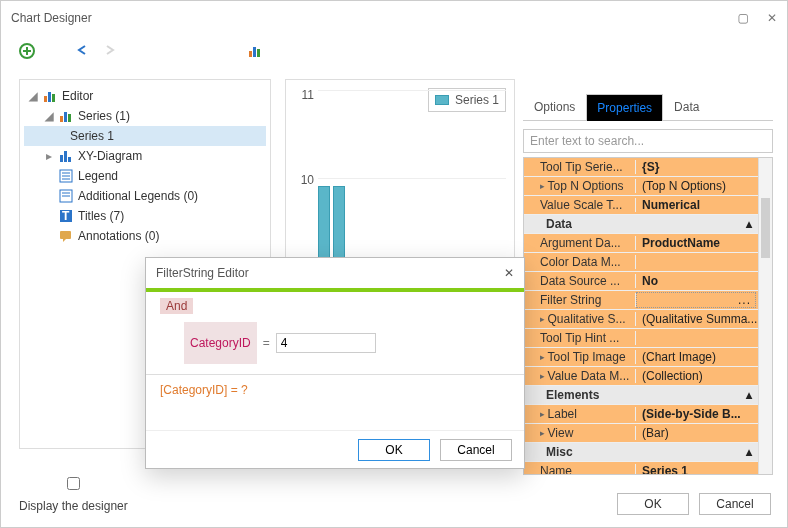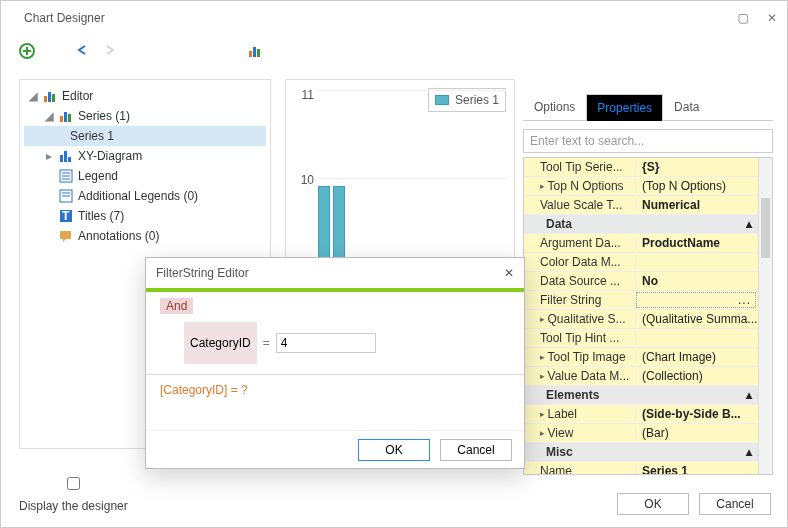--- a/index.html
+++ b/index.html
@@ -1,57 +1,57 @@
 <!DOCTYPE html>
 <html><head>
 <meta charset="utf-8">
 <style>
 * { box-sizing: border-box; font-family: "Segoe UI", Tahoma, sans-serif; font-size: 12px; }
 body { margin: 0; background: #fff; width: 788px; height: 528px; overflow: hidden; position: relative; }
 .window { border: 1px solid #ccc; width: 788px; height: 528px; position: relative; background: #fff; }
-.titlebar { height: 34px; display: flex; align-items: center; padding: 0 10px; color: #555; font-size: 14px; justify-content: space-between; margin-left: 13px; }
+.titlebar { height: 34px; display: flex; align-items: center; padding: 0 10px; color: #555; font-size: 14px; justify-content: space-between; }
 .titlebar .controls { display: flex; gap: 18px; color: #777; }
 .toolbar { height: 32px; display: flex; align-items: center; padding: 0 18px; gap: 10px; }
 .ico { width: 16px; height: 16px; display: inline-flex; align-items: center; justify-content: center; }
 .tree { position: absolute; left: 18px; top: 78px; width: 252px; height: 370px; border: 1px solid #ddd; padding: 6px 4px; background: #fff; }
 .tree-row { display: flex; align-items: center; height: 20px; padding-left: 4px; gap: 4px; color: #333; }
 .tree-row.sel { background: #d6e8f6; }
 .chart { position: absolute; left: 284px; top: 78px; width: 230px; height: 370px; border: 1px solid #ddd; background: #fff; }
 .legend { position: absolute; right: 8px; top: 8px; border: 1px solid #ccc; padding: 4px 6px; display: flex; align-items: center; gap: 6px; font-size: 11px; color: #555; }
 .legend .sw { width: 14px; height: 10px; background: #5ab6c9; border: 1px solid #3a9db3; }
 .axis { position: absolute; left: 8px; top: 8px; bottom: 8px; width: 20px; display: flex; flex-direction: column; justify-content: space-between; align-items: flex-end; font-size: 11px; color: #555; }
 .plot { position: absolute; left: 32px; right: 8px; top: 10px; bottom: 8px; }
 .bars { position: absolute; left: 0; right: 0; bottom: 0; height: 100%; display: flex; align-items: flex-end; gap: 3px; }
 .bar { width: 12px; background: #5ab6c9; border: 1px solid #3a9db3; }
 .gline { position: absolute; left: 0; right: 0; height: 0; border-top: 1px solid #eee; }
 .rightpanel { position: absolute; right: 14px; top: 68px; width: 250px; height: 390px; margin-top: 24px; }
 .tabs { display: flex; border-bottom: 1px solid #ccc; }
 .tab { padding: 6px 10px; border: 1px solid transparent; border-bottom: none; color: #555; }
 .tab.active { border-color: #ccc; color: #1786ff; background: #000000; position: relative; top: 1px; }
 .search { border: 1px solid #ccc; margin: 8px 0 4px; padding: 4px 6px; color: #999; }
-.grid { border: 1px solid #ccc; height: 318px; overflow: hidden; position: relative; background: #fef9c3; }
+.grid { border: 1px solid #ccc; height: 318px; overflow: hidden; position: relative; background: #fdba74; }
 .scroll { position: absolute; right: 0; top: 0; bottom: 0; width: 14px; background: #f3f3f3; border-left: 1px solid #ddd; }
 .scroll .thumb { position: absolute; left: 2px; right: 2px; top: 40px; height: 60px; background: #cfcfcf; }
 .prow { display: flex; height: 19px; border-bottom: 1px solid #eee; align-items: center; }
 .pname { width: 112px; padding-left: 16px; color: #333; overflow: hidden; white-space: nowrap; border-right: 1px solid #eee; display: flex; align-items: center; gap: 3px; }
 .pval { flex: 1; padding-left: 6px; color: #222; overflow: hidden; white-space: nowrap; }
 .pval.bold, .pname.bold { font-weight: 600; }
 .cat { background: #e9e9e9; font-weight: 600; padding-left: 6px; }
 .cat .pname { width: auto; border: none; }
 .rfilter .pval { border: 1px dotted #999; margin: 1px 16px 1px 0; height: 16px; text-align: right; padding-right: 4px; letter-spacing: 1px; }
 .footer { position: absolute; left: 18px; bottom: 14px; display: flex; align-items: center; gap: 6px; color: #444; flex-direction: column; }
 .footer input[type=checkbox] { width: 13px; height: 13px; }
 .btns { position: absolute; right: 16px; bottom: 12px; display: flex; gap: 10px; }
 .btn { width: 72px; height: 22px; border: 1px solid #bbb; background: #fff; display: flex; align-items: center; justify-content: center; color: #333; cursor: pointer; }
 .dialog { position: absolute; left: 144px; top: 256px; width: 380px; height: 212px; background: #fff; border: 1px solid #bbb; box-shadow: 0 8px 24px rgba(0,0,0,0.18); z-index: 50; }
 .dlg-title { height: 30px; display: flex; align-items: center; justify-content: space-between; padding: 0 10px; color: #555; font-size: 13px; }
 .dlg-body { padding: 6px 14px; height: 142px; border-top: 4px solid #84cc16; }
 .and-badge { background: #efd6d6; color: #9a3a3a; padding: 1px 6px; display: inline-block; }
 .cond { margin: 8px 0 10px 24px; display: flex; align-items: center; gap: 6px; }
-.fld { background: #f0e1e3; color: #000000; padding: 14px 6px; }
+.fld { background: #f0e1e3; color: #be185d; padding: 14px 6px; }
 .op { color: #777; }
 .inp { border: 1px solid #ccc; padding: 2px 4px; width: 100px; height: 20px; }
 .divider { border-top: 1px solid #ddd; margin: 0 -14px 8px; }
 .preview { color: #e07b2e; }
 .dlg-btns { height: 38px; display: flex; align-items: center; justify-content: flex-end; gap: 10px; padding: 0 12px; border-top: 1px solid #eee; }
 .dlg-btn { width: 72px; height: 22px; border: 1px solid #bbb; background: #fff; display: flex; align-items: center; justify-content: center; }
 .dlg-btn.primary { border-color: #2f8fe0; }
 .tri { font-size: 9px; color: #666; }
 .ex { display:inline-block; width:10px; text-align:center; color:#888; }
 </style>

